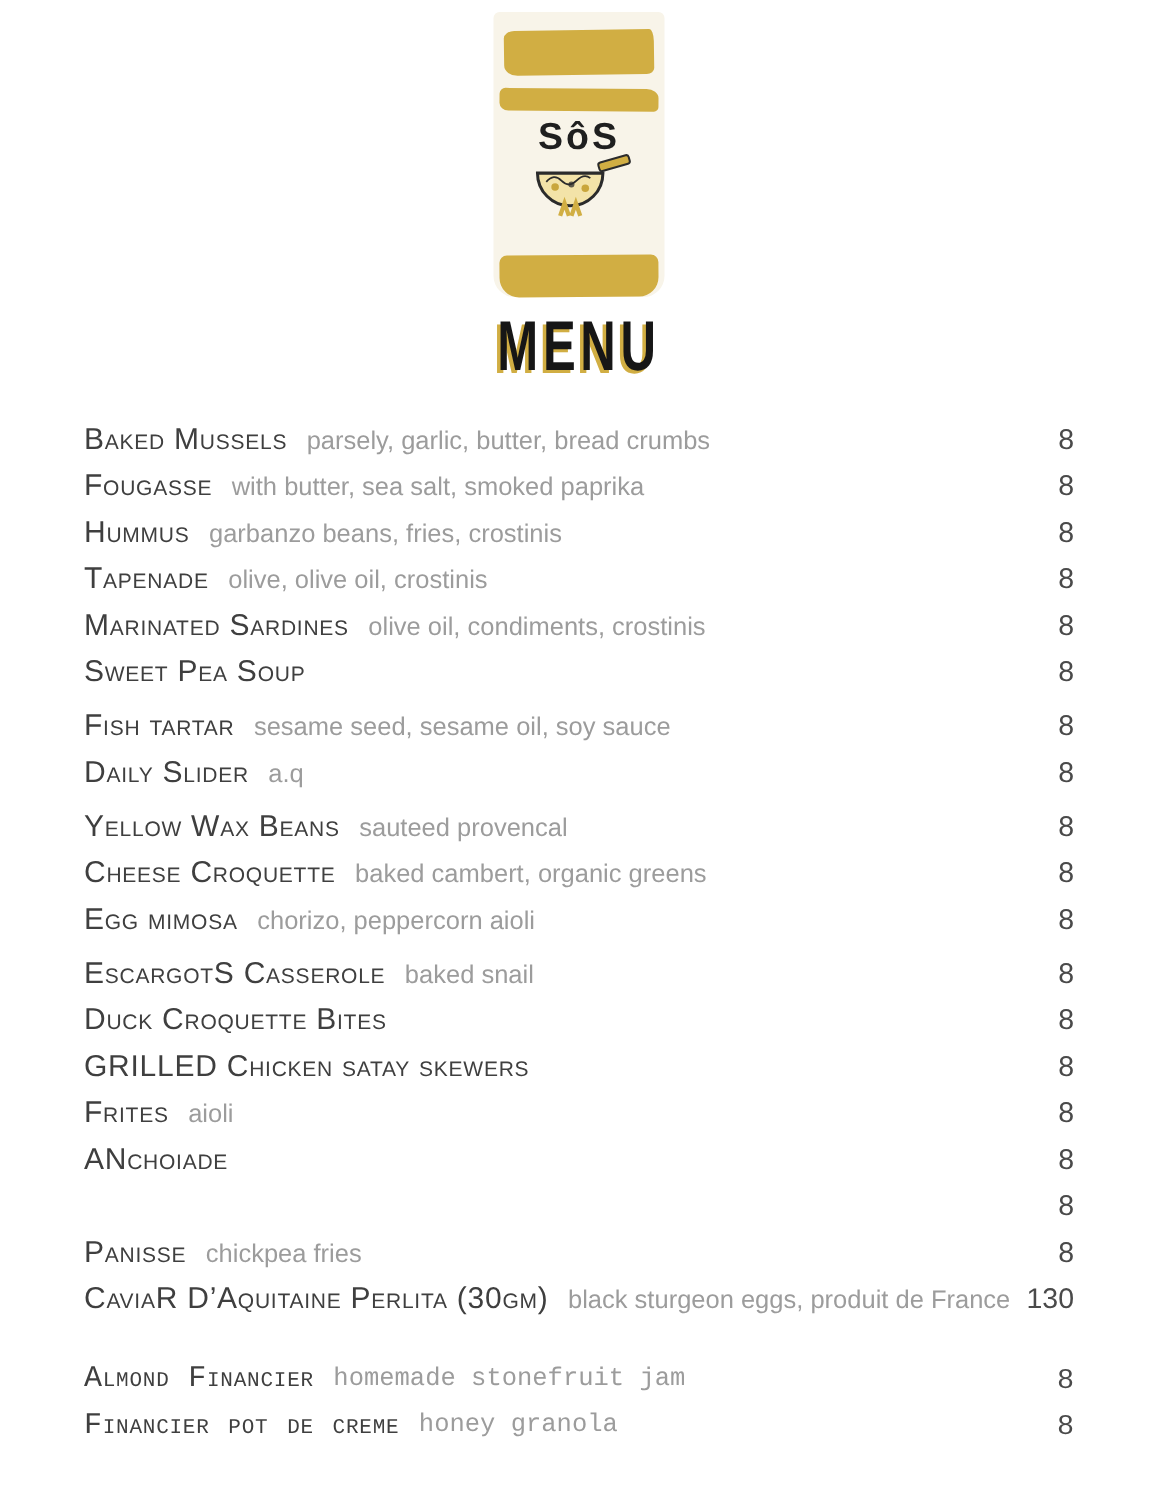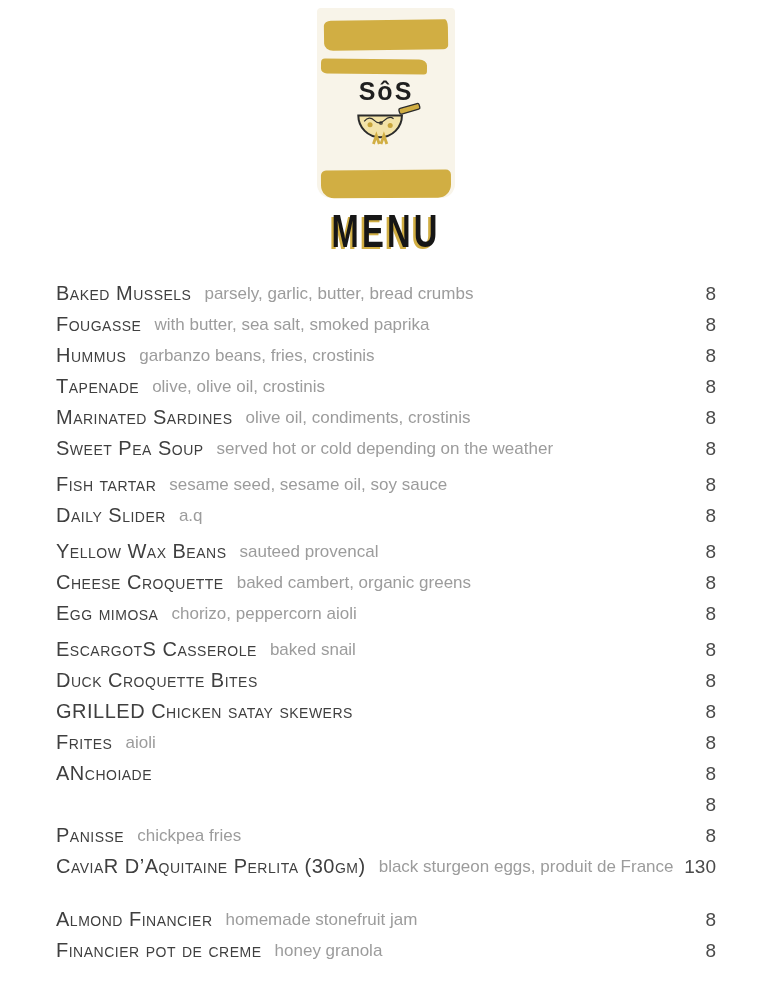--- a/index.html
+++ b/index.html
@@ -1,39 +1,39 @@
 <!DOCTYPE html>
 <html style="--gold: #d1ae43; --cream: #f8f4e9; --title_ink: #161616; --name: #3f3f3f; --desc: #9c9c9c; --price: #4a4a4a;"><head>
 <meta charset="utf-8">
 <style>
   * { margin:0; padding:0; box-sizing:border-box; }
   html,body { background:#ffffff; }
   body { font-family:"Liberation Sans", sans-serif; }
   .page { width:772px; height:1000px; background:#fff; position:relative; overflow:hidden; }
 
   
-  .logo-wrap { width:138px; margin:8px auto 12px; }
+  .logo-wrap { width:114px; margin:8px auto 12px; }
   .jar { background:var(--cream); padding:12px 5px 0 5px; border-radius:4px 4px 14px 14px; }
   .band { background:var(--gold); }
   .band-top { height:30px; margin:0 2px; border-radius:7px 3px 5px 9px / 5px 8px 4px 7px; transform:rotate(-0.8deg); }
   .band-mid { height:15px; margin:9px 0 0 -1px; width:106px; border-radius:4px 8px 3px 6px / 4px 6px 3px 5px; transform:rotate(0.5deg); }
   .jar-art { text-align:center; padding-top:3px; height:96px; }
   .brand { font-size:25px; font-weight:bold; color:#1f1f1f; letter-spacing:2px; line-height:28px; }
   .pan { width:92px; height:52px; margin-top:-3px; }
   .band-bottom { height:28px; margin:0 -1px; border-radius:5px 5px 13px 13px; transform:rotate(-0.4deg); }
 
   
   .menu-title { width:200px; margin:12px auto 0; text-align:center; font-size:42px; font-weight:700;
     letter-spacing:4px; color:var(--title_ink); text-shadow:-3px 2px 0 var(--gold);
     transform:scale(0.78, 1.12); line-height:42px; }
 
   
   .menu-list { padding:26px 56px 0 56px; }
   .menu-group { margin-bottom:5px; }
-  .menu-group:last-child { margin-top:22px; }
+  .menu-group:last-child { margin-top:22px;font-family:Liberation Mono, monospace; }
   .menu-row { display:flex; align-items:center; height:31px; }
   .item-name { font-variant:small-caps; font-size:20px; letter-spacing:0.5px; color:var(--name); white-space:nowrap; }
   .item-desc { font-size:17px; color:var(--desc); margin-left:13px; white-space:nowrap; }
   .item-price { margin-left:auto; font-variant:small-caps; font-size:19px; color:var(--price); }
 </style>
 </head>
 <body>
 
 <div class="page">
 
@@ -86,21 +86,20 @@
   </div>
 
   <div class="menu-row">
     <span class="item-name">Marinated Sardines</span>
     <span class="item-desc">olive oil, condiments, crostinis</span>
     <span class="item-price">8</span>
   </div>
 
   <div class="menu-row">
     <span class="item-name">Sweet Pea Soup</span>
-    <span class="item-desc">served hot or cold depending on the weather</span>
     <span class="item-price">8</span>
   </div>
 </div>
       <div class="menu-group">
   <div class="menu-row">
     <span class="item-name">Fish tartar</span>
     <span class="item-desc">sesame seed, sesame oil, soy sauce</span>
     <span class="item-price">8</span>
   </div>
 

